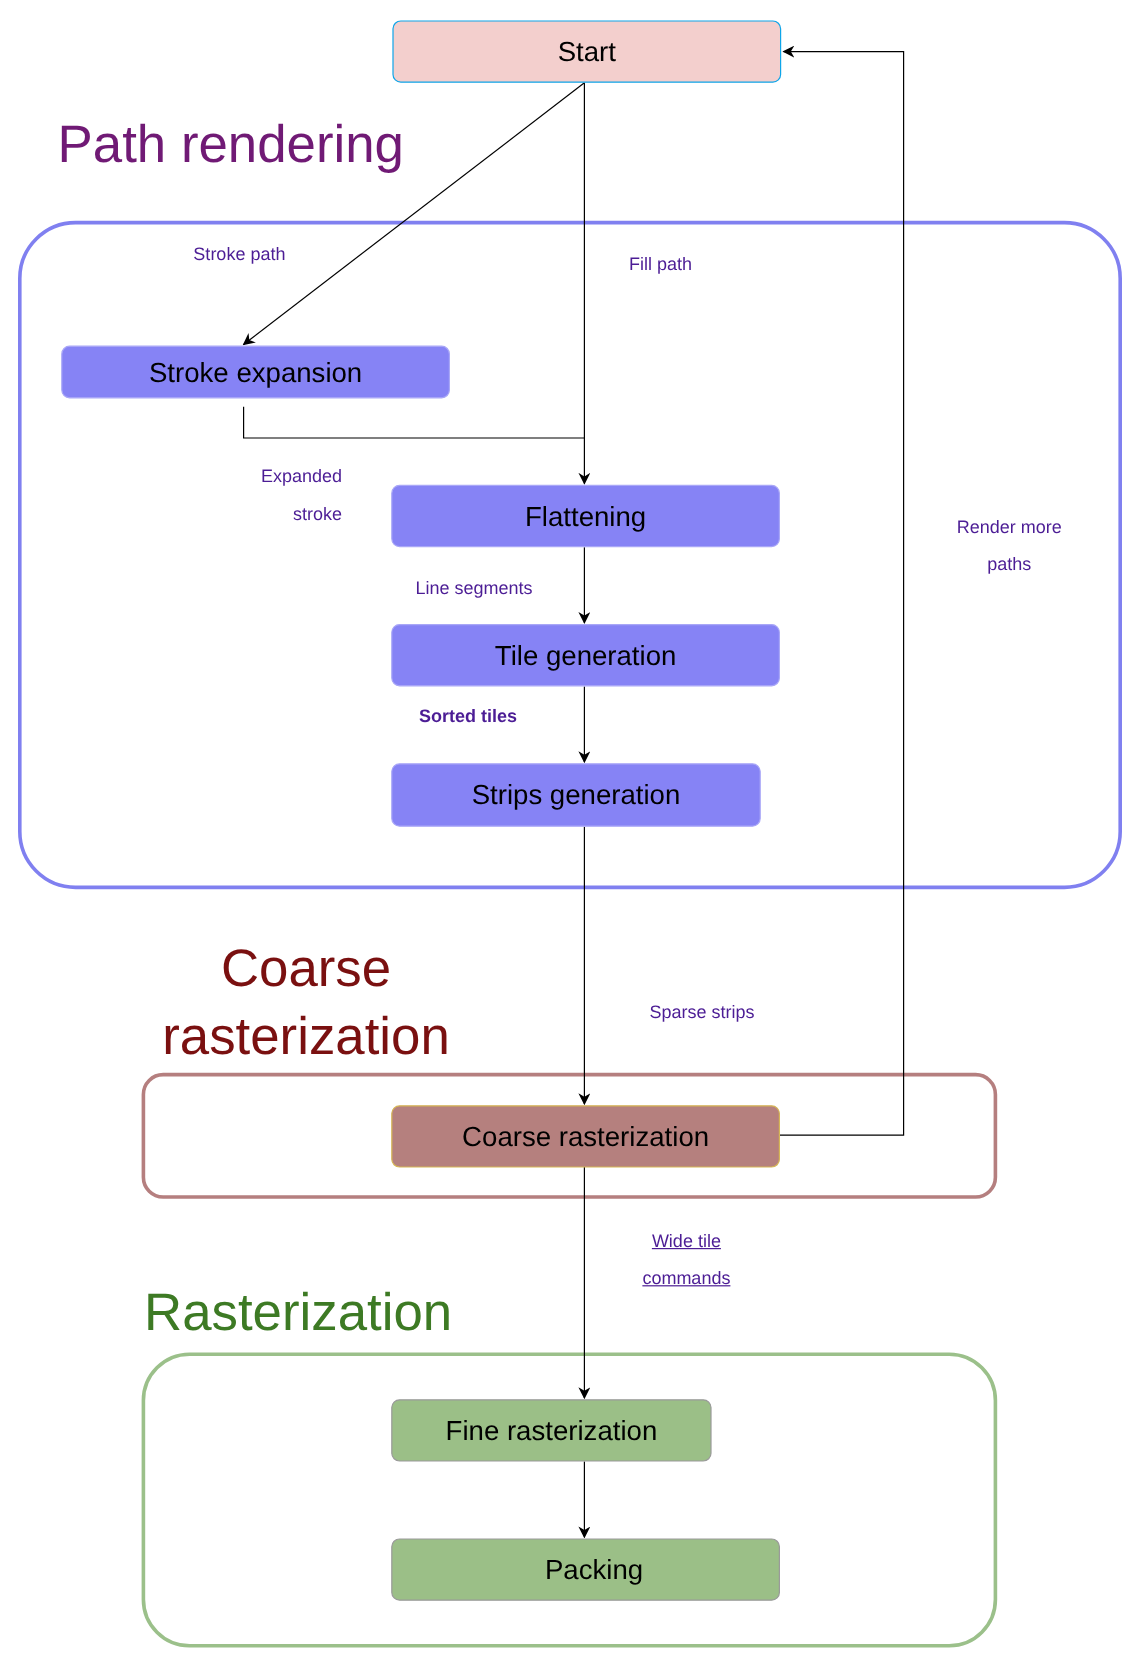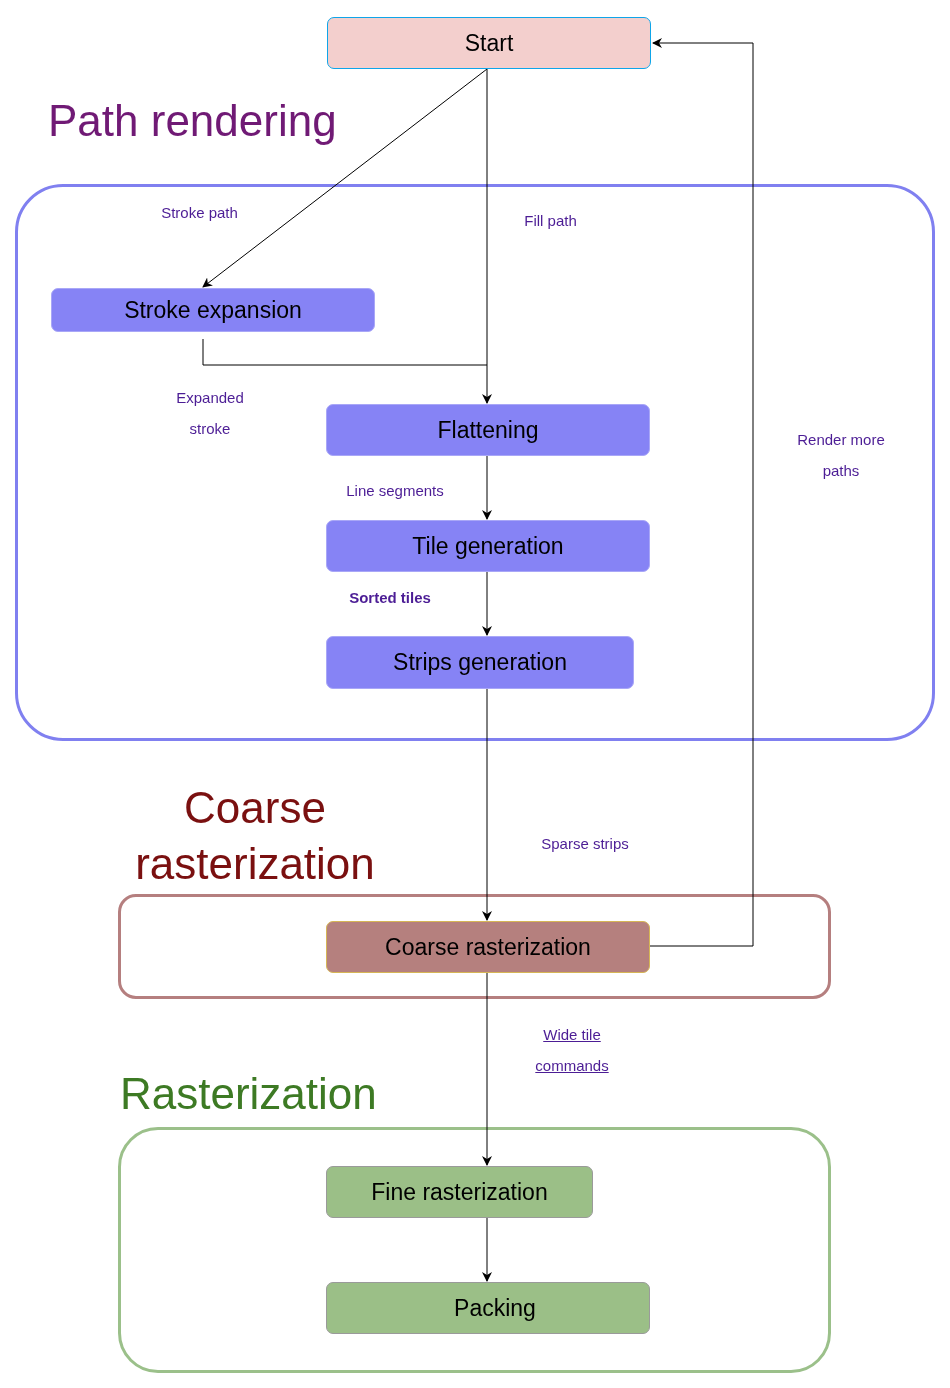--- a/index.html
+++ b/index.html
@@ -64,21 +64,21 @@
 <div class="node node-blue" style="left:41px; top:288px; width:324px; height:44px;margin-left:10px;">Stroke expansion</div>
 <div class="node node-blue" style="left:326px; top:404px; width:324px; height:52px;">Flattening</div>
 <div class="node node-blue" style="left:326px; top:520px; width:324px; height:52px;">Tile generation</div>
 <div class="node node-blue" style="left:326px; top:636px; width:308px; height:53px;">Strips generation</div>
 <div class="node node-coarse" style="left:326px; top:921px; width:324px; height:52px;">Coarse rasterization</div>
 <div class="node node-green" style="left:326px; top:1166px; width:267px; height:52px;">Fine rasterization</div>
 <div class="node node-green" style="left:326px; top:1282px; width:324px; height:52px;padding-left:14px;">Packing</div>
 
 <div class="edge-label" style="left:122px; top:197px; width:155px;">Stroke path</div>
 <div class="edge-label" style="left:498px; top:205px; width:105px;">Fill path</div>
-<div class="edge-label" style="left:135px; top:382px; width:150px;">Expanded
+<div class="edge-label" style="left:135px; top:382px; width:150px;text-align:right;">Expanded
 stroke</div>
 <div class="edge-label" style="left:300px; top:475px; width:190px;">Line segments</div>
 <div class="edge-label" style="left:310px; top:582px; width:160px;font-weight:bold;">Sorted tiles</div>
 <div class="edge-label" style="left:500px; top:828px; width:170px;">Sparse strips</div>
 <div class="edge-label" style="left:756px; top:424px; width:170px;">Render more
 paths</div>
 <div class="edge-label" style="left:497px; top:1019px; width:150px;text-decoration:underline;">Wide tile
 commands</div>
 
 </body></html>

